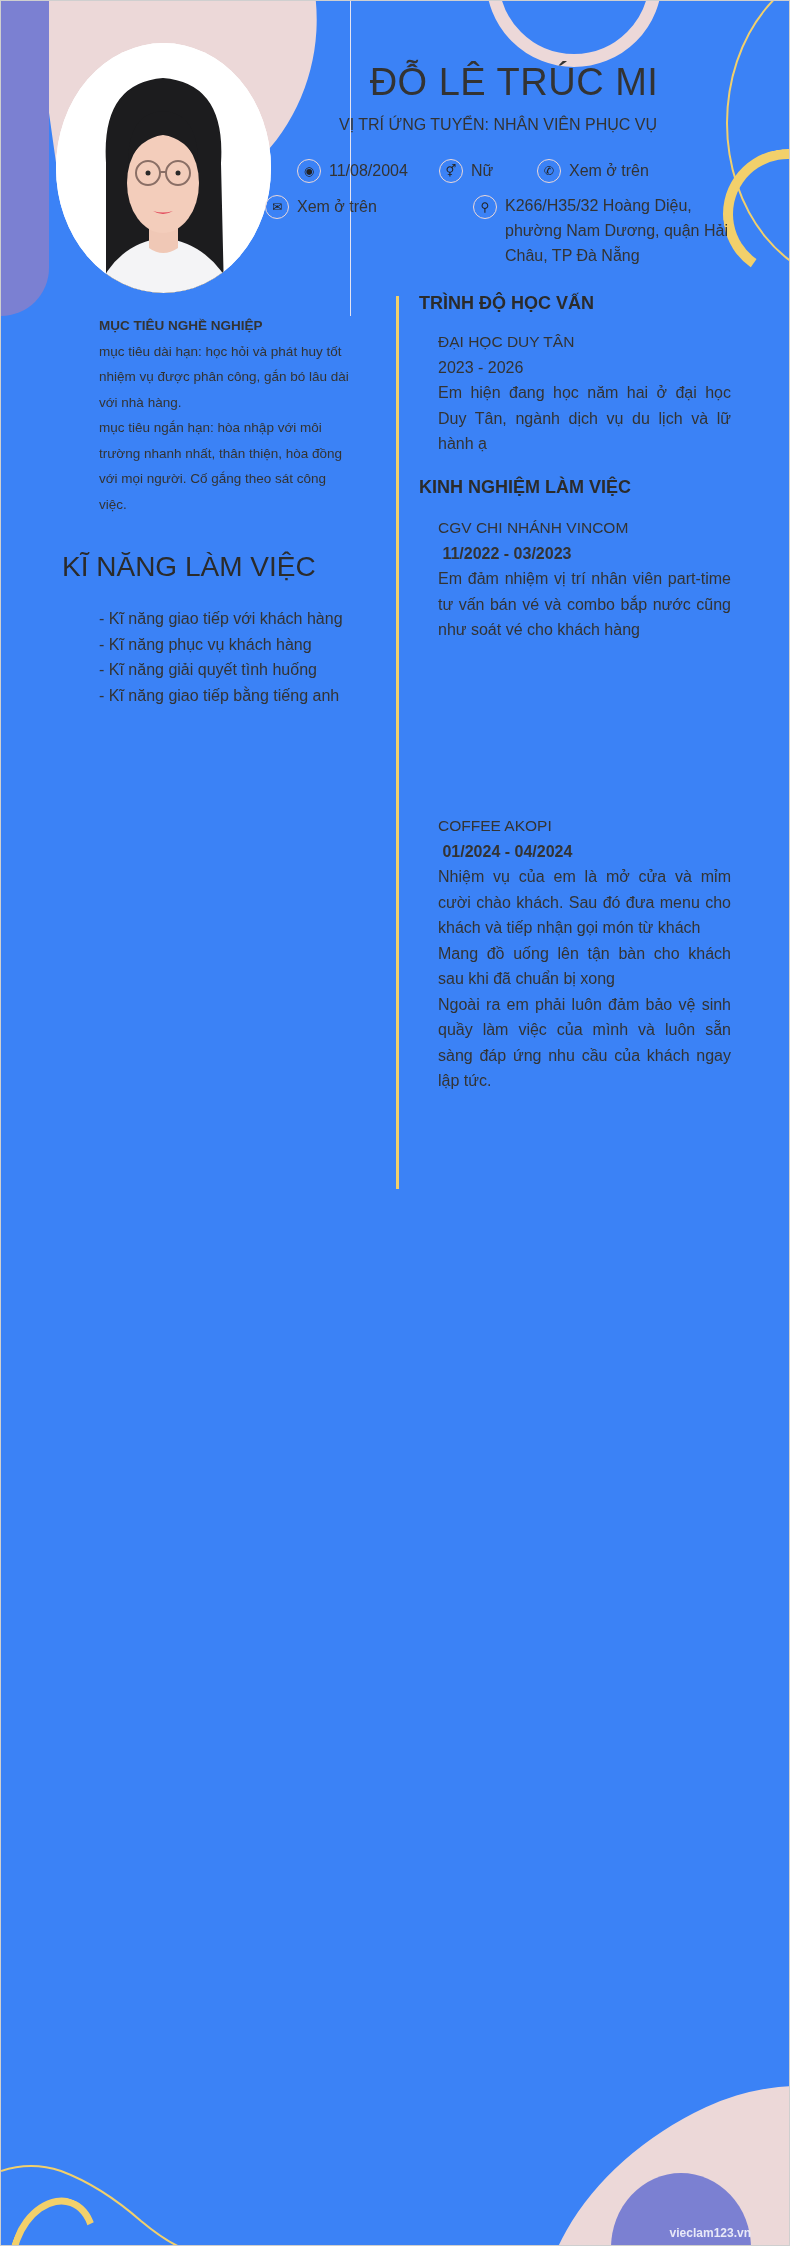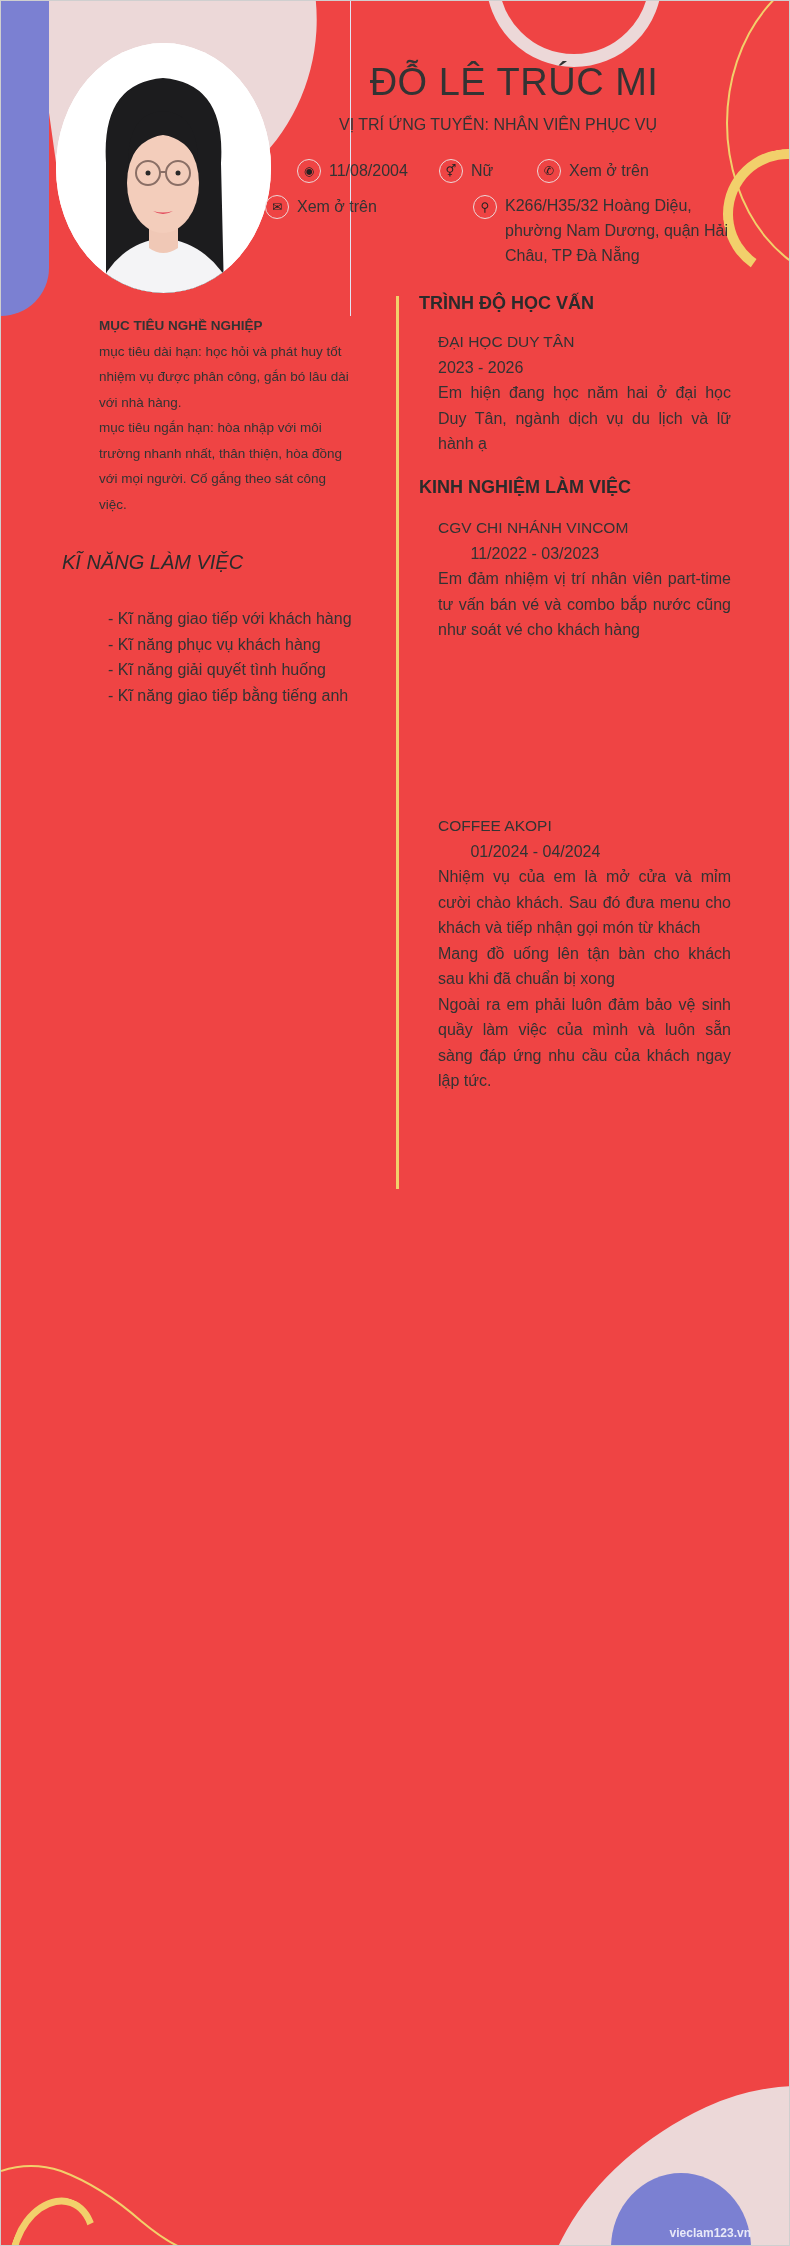--- a/index.html
+++ b/index.html
@@ -1,17 +1,17 @@
 <!DOCTYPE html>
 <html><head>
 <meta charset="utf-8">
 <style>
   html, body { margin: 0; padding: 0; }
   body { width: 790px; height: 2246px; position: relative; overflow: hidden; background: #ffffff; font-family: "Liberation Sans", "DejaVu Sans", sans-serif; color: #2b2b2b; }
-  .page { position: absolute; left: 0; top: 0; width: 788px; height: 2244px; border: 1px solid #cfcfcf; overflow: hidden; background: #ef4444; }
+  .page { position: absolute; left: 0; top: 0; width: 788px; height: 2244px; border: 1px solid #cfcfcf; overflow: hidden; background: #3b82f6; }
 
   
   .deco { position: absolute; pointer-events: none; }
   .pink-blob { left: 40px; top: -120px; width: 280px; height: 330px; background: #ecd8d8; border-radius: 0 0 200px 60px; transform: rotate(-8deg); }
   .purple-bar { left: 0; top: 0; width: 48px; height: 315px; background: #7b80d2; border-radius: 0 0 48px 0; }
   .pink-ring-top { left: 485px; top: -110px; width: 150px; height: 150px; border: 13px solid #ecd8d8; border-radius: 50%; }
   .yellow-ring-big { left: 725px; top: -40px; width: 260px; height: 320px; border: 2px solid #f2d06b; border-radius: 50%; }
   .yellow-arc-right { left: 722px; top: 148px; width: 110px; height: 110px; border: 10px solid #f2d06b; border-radius: 50%; border-right-color: transparent; border-bottom-color: transparent; transform: rotate(-10deg); }
   .v-line-header { left: 349px; top: 0; width: 1px; height: 315px; background: #e3e3f2; }
 
@@ -26,32 +26,32 @@
   .c-dob { left: 296px; top: 158px; }
   .c-gender { left: 438px; top: 158px; }
   .c-phone { left: 536px; top: 158px; }
   .c-email { left: 264px; top: 194px; }
   .c-addr { left: 472px; top: 194px; align-items: flex-start; }
   .c-addr .txt { width: 235px; line-height: 25px; margin-top: -2px; }
 
   
   .objective { position: absolute; left: 98px; top: 312px; width: 250px; font-size: 13.5px; line-height: 25.5px; color: #333; }
   .objective .h { font-weight: bold; font-size: 13.5px; }
-  .skills-title { position: absolute; left: 61px; top: 550px; font-size: 20px; color: #2b2b2b; font-style: italic; }
-  .skills { position: absolute; left: 107px; top: 605px; width: 248px; font-size: 16px; line-height: 25.5px; text-align: justify; color: #333; }
+  .skills-title { position: absolute; left: 61px; top: 550px; font-size: 28px; color: #2b2b2b; }
+  .skills { position: absolute; left: 98px; top: 605px; width: 248px; font-size: 16px; line-height: 25.5px; text-align: justify; color: #333; }
   .skills div { text-align: justify; }
 
   
   .yellow-divider { position: absolute; left: 395px; top: 295px; width: 3px; height: 893px; background: #f2d06b; }
   .sec-title { position: absolute; left: 418px; font-size: 18px; color: #2b2b2b; font-weight: bold; }
   .edu-title { top: 292px; }
   .exp-title { top: 476px; }
   .block { position: absolute; left: 437px; width: 293px; font-size: 16px; line-height: 25.5px; color: #333; }
   .block .org { font-weight: normal; font-size: 15.5px; }
-  .block .period { font-weight: normal; margin-left: 28px; }
+  .block .period { font-weight: bold; }
   .block .desc { text-align: justify; }
   .edu-block { top: 328px; }
   .cgv-block { top: 514px; }
   .akopi-block { top: 812px; }
 
   
   .pink-bottom { left: 520px; top: 2110px; width: 420px; height: 300px; background: #ecd8d8; border-radius: 60% 40% 0 0; transform: rotate(-25deg); }
   .purple-bottom { left: 610px; top: 2172px; width: 140px; height: 150px; background: #7b80d2; border-radius: 50%; }
   .footer-brand { position: absolute; left: 610px; top: 2225px; width: 140px; text-align: right; color: #e8e9f8; font-size: 12px; font-weight: bold; }
   .yellow-bottom-arc { left: 10px; top: 2195px; width: 70px; height: 100px; border: 7px solid #f2d06b; border-radius: 50%; border-bottom-color: transparent; border-right-color: transparent; transform: rotate(20deg); }

